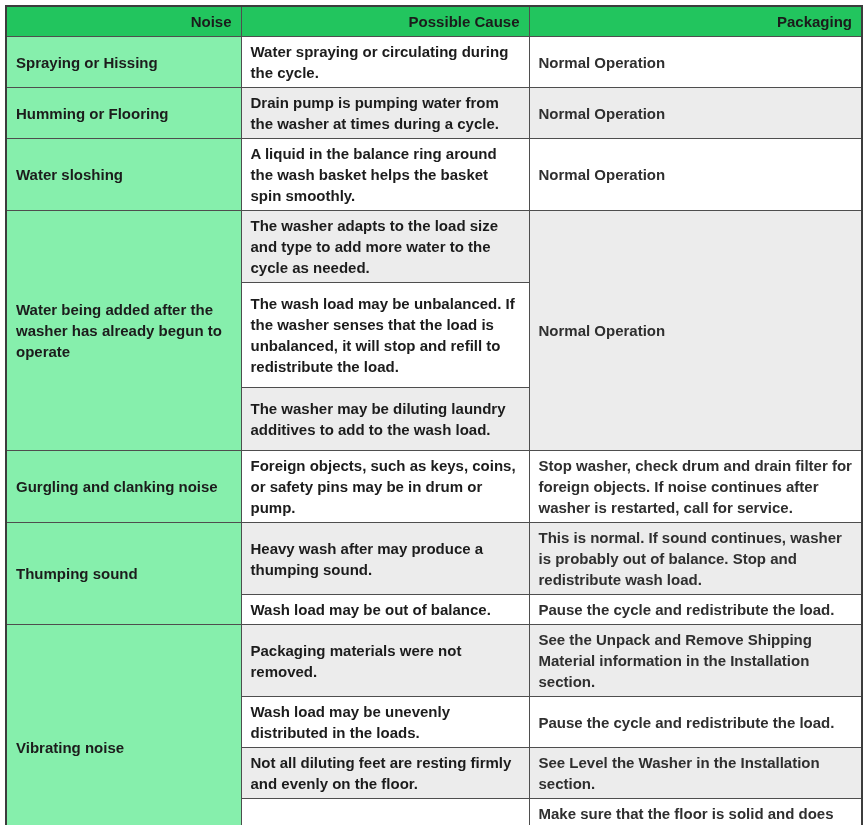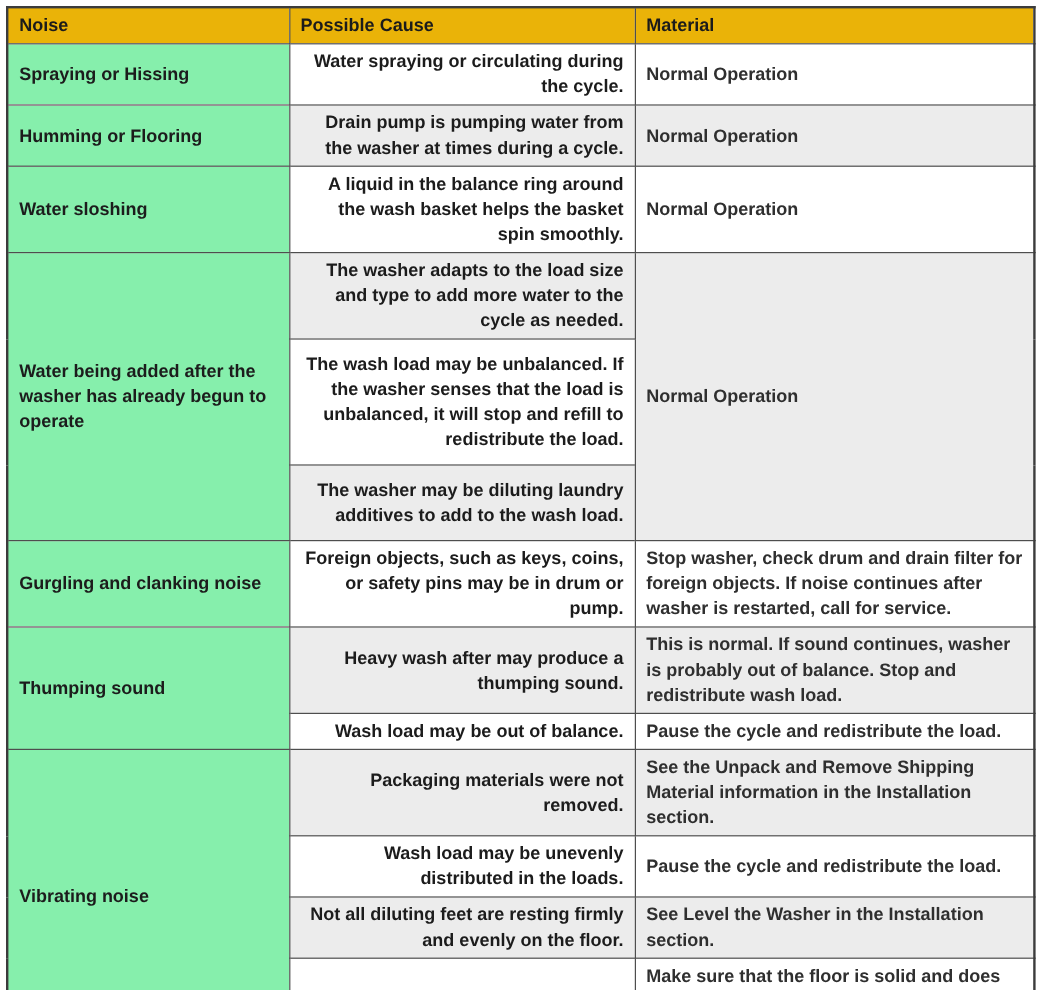--- a/index.html
+++ b/index.html
@@ -26,36 +26,35 @@
   table.troubleshoot th,
   table.troubleshoot td {
     border: 1px solid #4e4e4e;
     vertical-align: middle;
     font-size: 15px;
     line-height: 21px;
     padding: 4px 9px;
     overflow: hidden;
   }
   th.col-header {
-    background: #eab308;
+    background: #22c55e;
     color: #1b1b1b;
     font-weight: bold;
-    text-align: left;
+    text-align: right;
     padding: 3px 6px;
   }
   td.noise-cell {
     background: #86efac;
     color: #1c1c1c;
     font-weight: bold;
   }
   td.cause-cell {
     background: #ffffff;
     color: #1c1c1c;
     font-weight: bold;
-    text-align: right;
   }
   td.solution-cell {
     background: #ffffff;
     color: #2f2f2f;
     font-weight: bold;
     margin-left: 47px;
   }
   td.stripe {
     background: #ececec;
   }
@@ -68,21 +67,21 @@
     <colgroup>
       <col style="width:235px">
       <col style="width:288px">
       <col style="width:333px">
     </colgroup>
 
     <tbody>
         <tr style="height:29px">
       <th class="col-header">Noise</th>
       <th class="col-header">Possible Cause</th>
-      <th class="col-header">Material</th>
+      <th class="col-header">Packaging</th>
     </tr>
 
     <tr style="height:47px">
       <td class="noise-cell">Spraying or Hissing</td>
       <td class="cause-cell">Water spraying or circulating during the cycle.</td>
       <td class="solution-cell">Normal Operation</td>
     </tr>
 
     <tr style="height:47px">
       <td class="noise-cell">Humming or Flooring</td>

